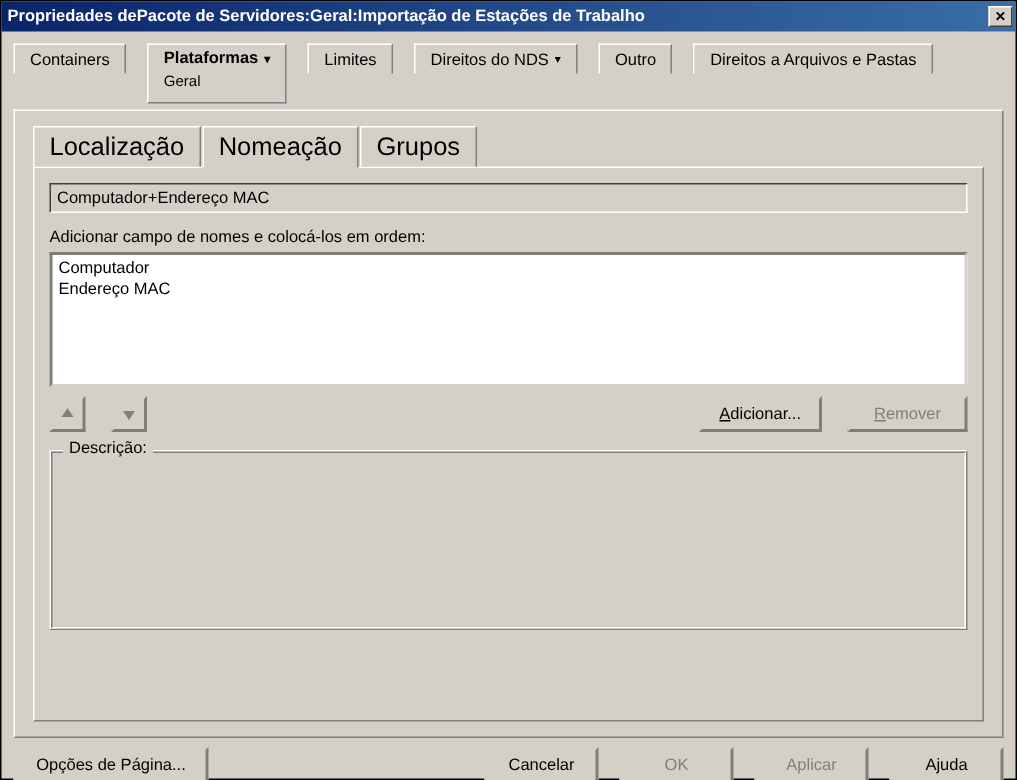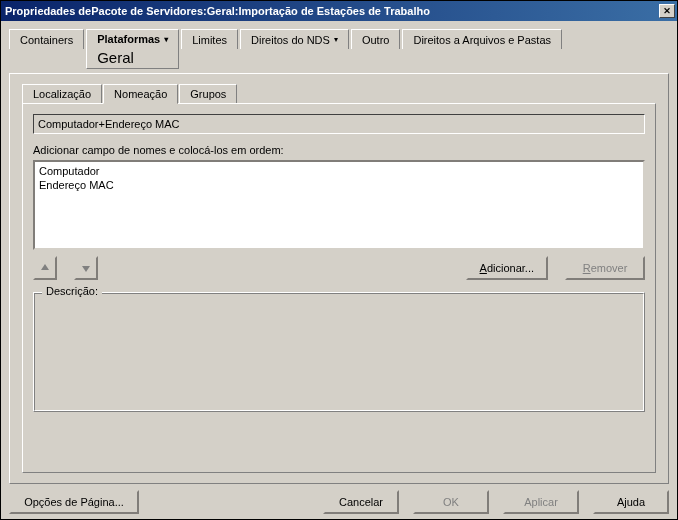--- a/index.html
+++ b/index.html
@@ -27,21 +27,21 @@
   width: 16px; height: 14px;
   background: #d4d0c8;
   border: 1px solid #fff;
   border-right-color: #404040; border-bottom-color: #404040;
   font-size: 9px; font-weight: bold;
   display: flex; align-items: center; justify-content: center;
   color: #000;
   cursor: pointer;
 }
 .content { padding: 8px; height: calc(100% - 20px); display: flex; flex-direction: column; }
-.top-tabs { display: flex; gap: 0; margin-bottom: 0; position: relative; height: 44px; }
+.top-tabs { display: flex; gap: 12px; margin-bottom: 0; position: relative; height: 44px; }
 .top-tab {
   border: 1px solid #808080;
   border-bottom: none;
   border-top: 1px solid #fff;
   border-left: 1px solid #fff;
   background: #d4d0c8;
   padding: 3px 10px;
   cursor: pointer;
   font-size: 11px;
   height: 20px;
@@ -52,39 +52,39 @@
   font-weight: bold;
   background: #d4d0c8;
   height: 40px;
   flex-direction: column;
   align-items: flex-start;
   justify-content: flex-start;
   padding-top: 3px;
   border-bottom: 1px solid #808080;
 }
 .top-tab .triangle { margin-left: 4px; font-size: 8px; }
-.top-tab .subtab { font-weight: normal; margin-top: 4px; font-size: 15px; }
+.top-tab .subtab { font-weight: normal; margin-top: 4px; font-size: 10px; }
 .main-panel {
   flex: 1;
   border: 1px solid #808080;
   border-top: 1px solid #fff;
   border-left: 1px solid #fff;
   background: #d4d0c8;
   margin-top: 4px;
   padding: 10px 12px;
   position: relative;
 }
 .inner-tabs { display: flex; margin-bottom: 0; }
 .inner-tab {
   border: 1px solid #808080;
   border-top: 1px solid #fff;
   border-left: 1px solid #fff;
   border-bottom: none;
   padding: 3px 10px;
-  font-size: 11px;
+  font-size: 17px;
   cursor: pointer;
   background: #d4d0c8;
   position: relative;
   margin-right: 1px;
 }
 .inner-tab.active {
   background: #d4d0c8;
   z-index: 2;
   border-bottom: 1px solid #d4d0c8;
   margin-bottom: -1px;

